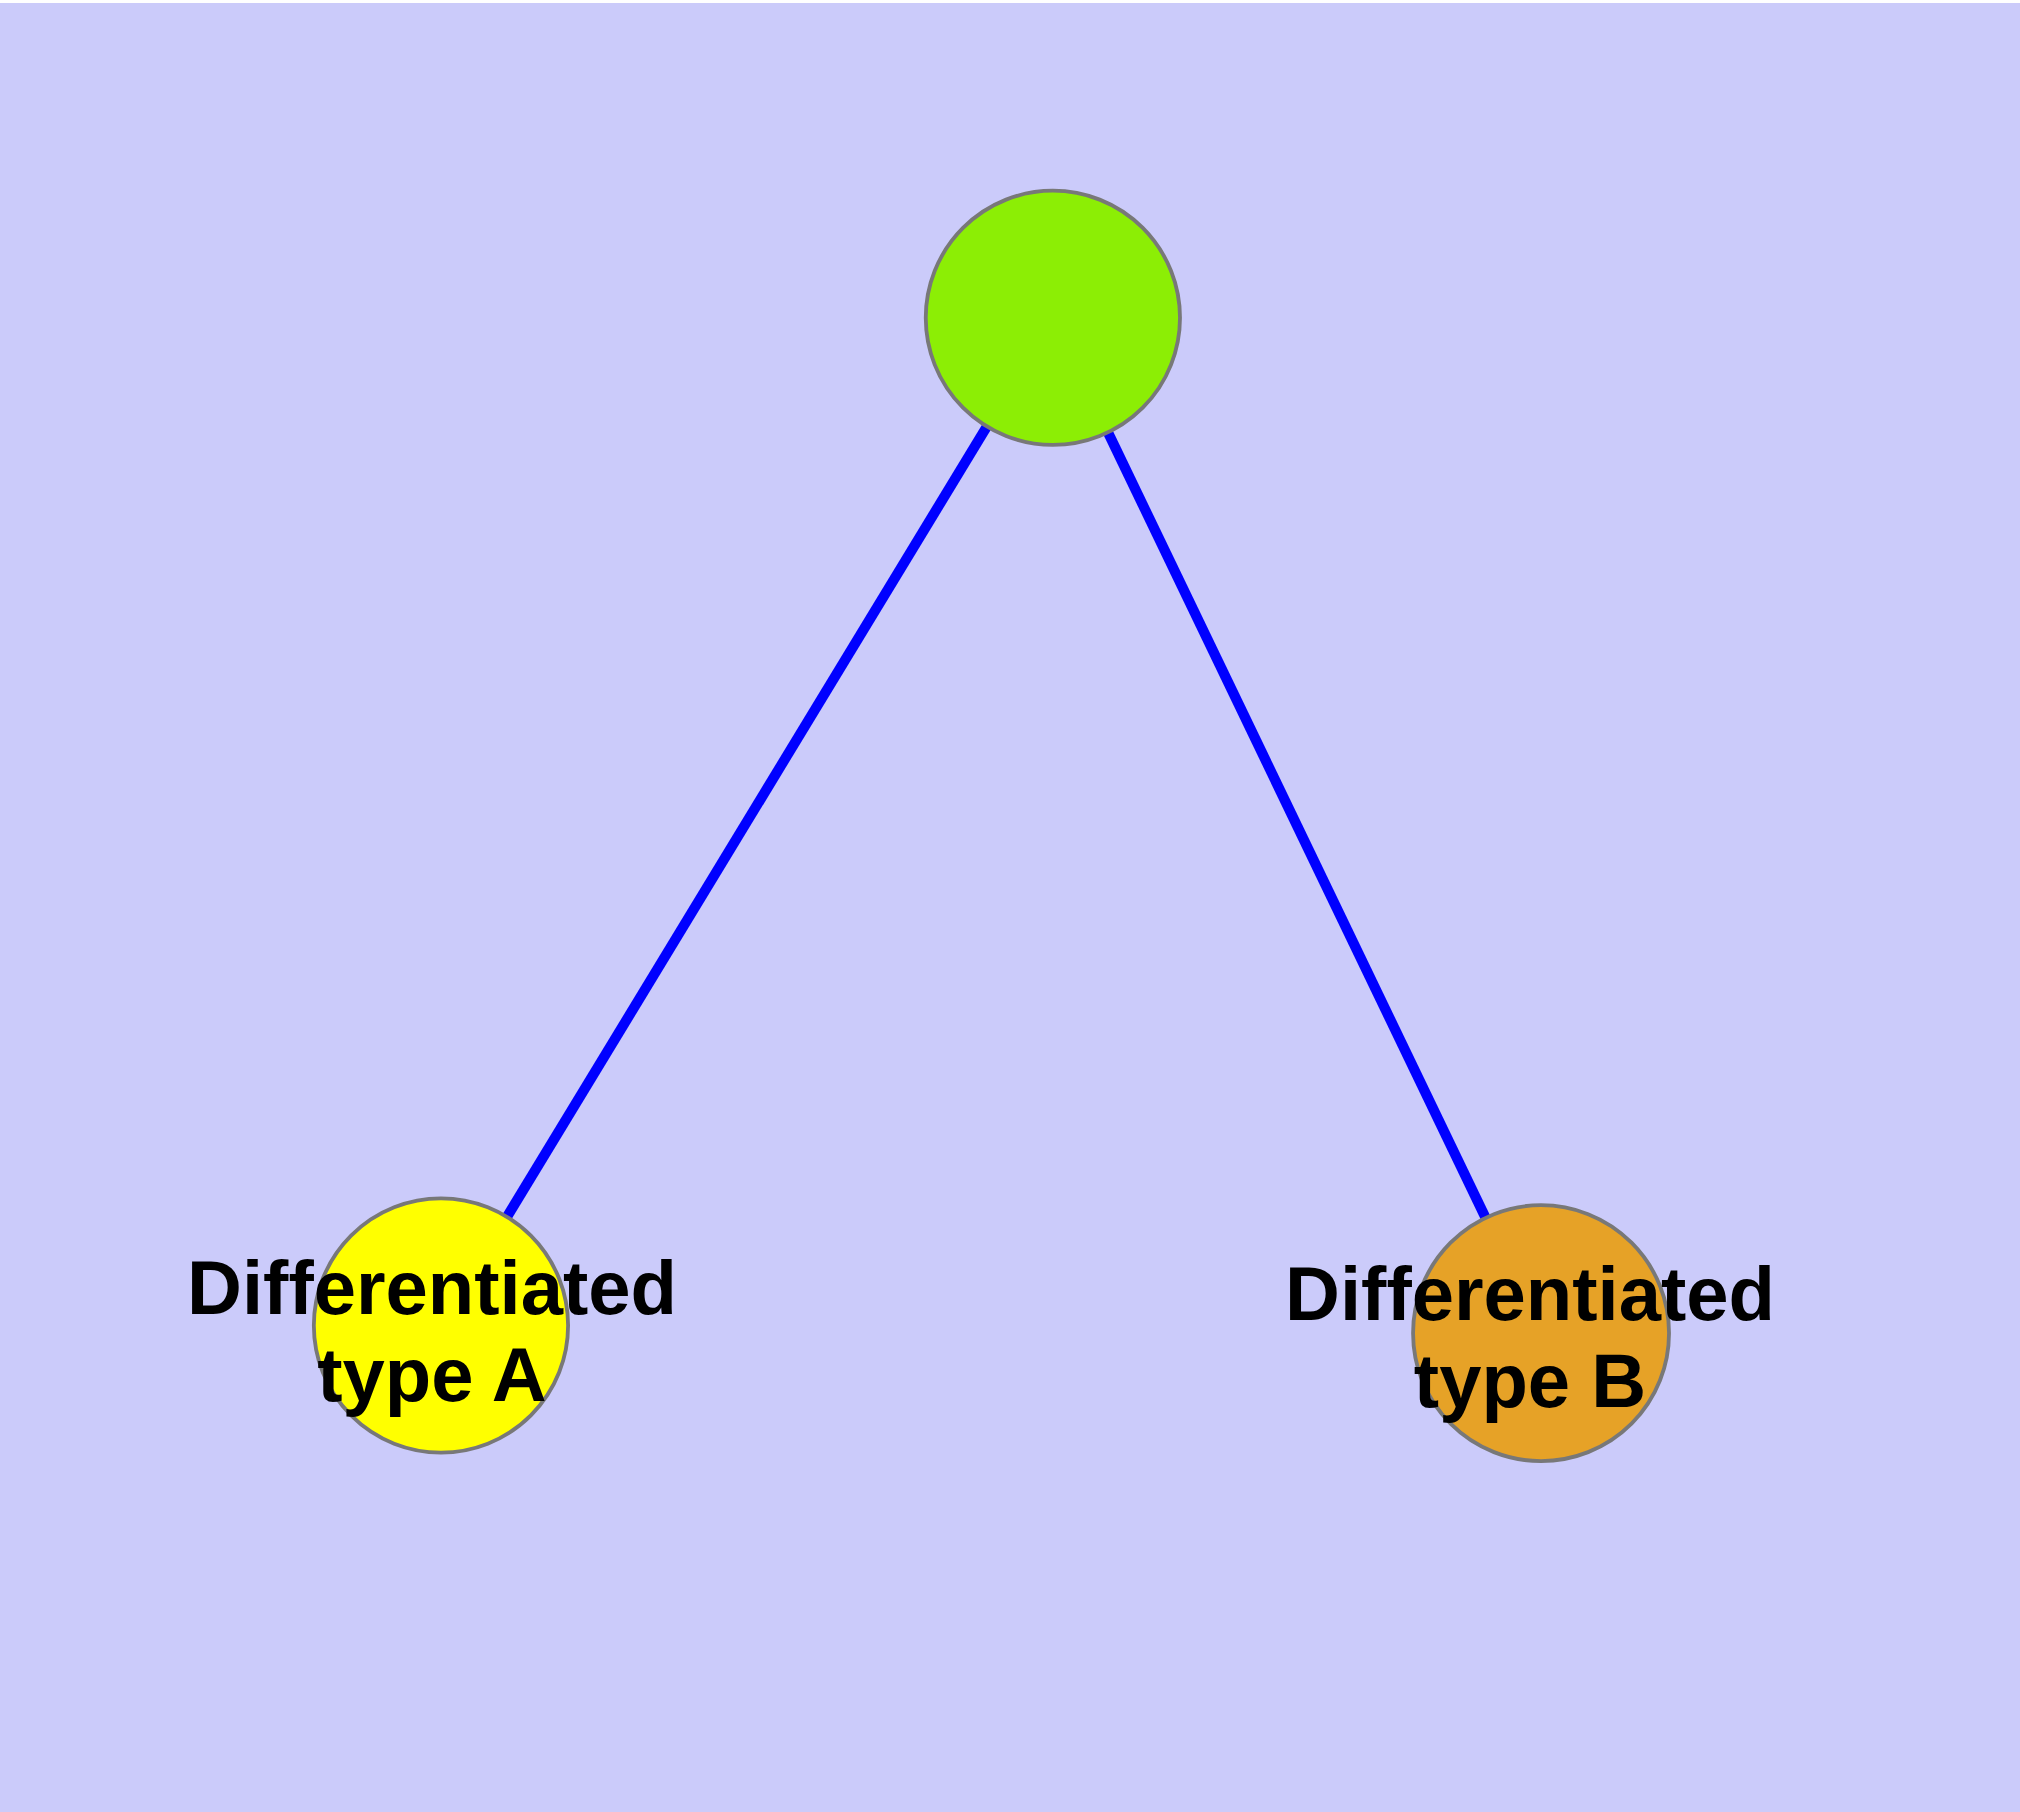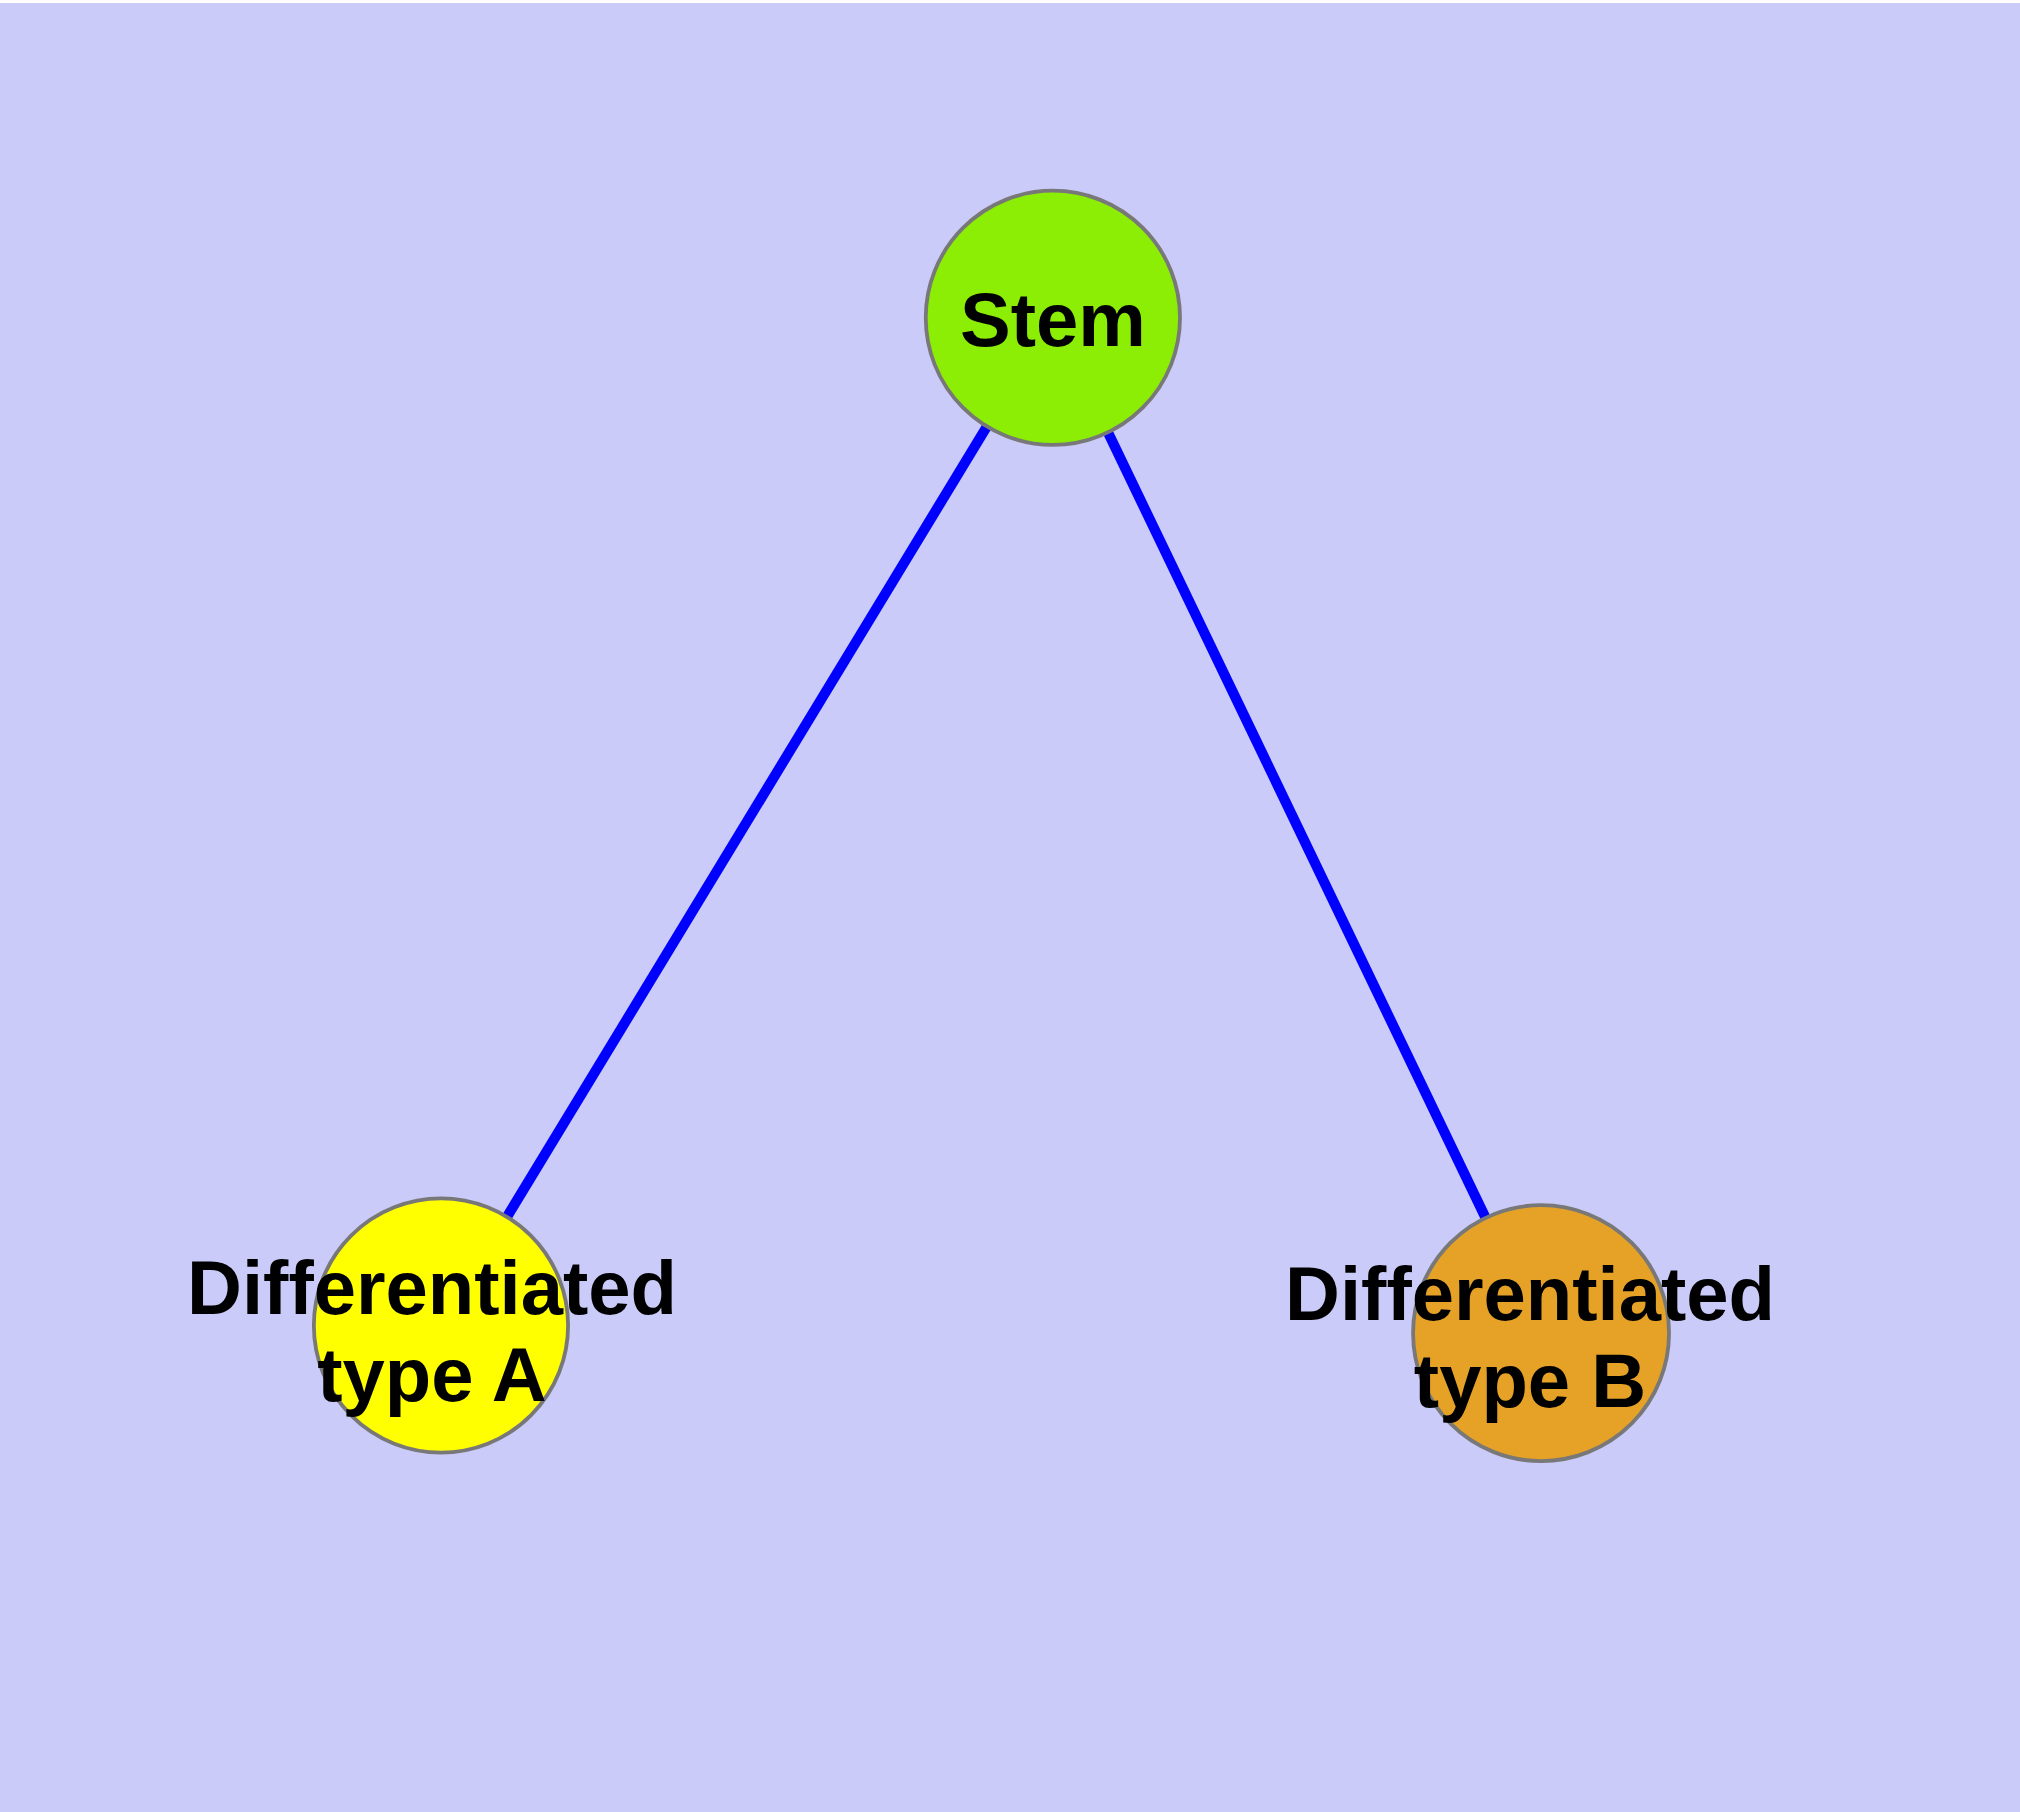--- a/index.html
+++ b/index.html
@@ -51,21 +51,20 @@
   <svg id="graph-svg" viewBox="0 0 2384 2138" xmlns="http://www.w3.org/2000/svg">
 
     <line x1="1242" y1="375" x2="520" y2="1564" stroke-width="12" stroke="#0000FF"></line>
     <line x1="1242" y1="375" x2="1818" y2="1573" stroke-width="12" stroke="#0000FF"></line>
 
     <circle cx="1242" cy="375" r="150" stroke-width="4.5" fill="#8CEE05" stroke="#787878"></circle>
     <circle cx="520" cy="1564" r="150" stroke-width="4.5" fill="#FFFF00" stroke="#787878"></circle>
     <circle cx="1818" cy="1573" r="151" stroke-width="4.5" fill="#E6A227" stroke="#787878"></circle>
   </svg>
 
-  <div class="node-label" style="left: 1053px; top: 320px;">Stem</div>
 
   <div class="node-label" style="left: 432px; top: 1331px;">Differentiated
 type A</div>
 
   <div class="node-label" style="left: 1530px; top: 1337px;">Differentiated
 type B</div>
 
 </div>
 
 

